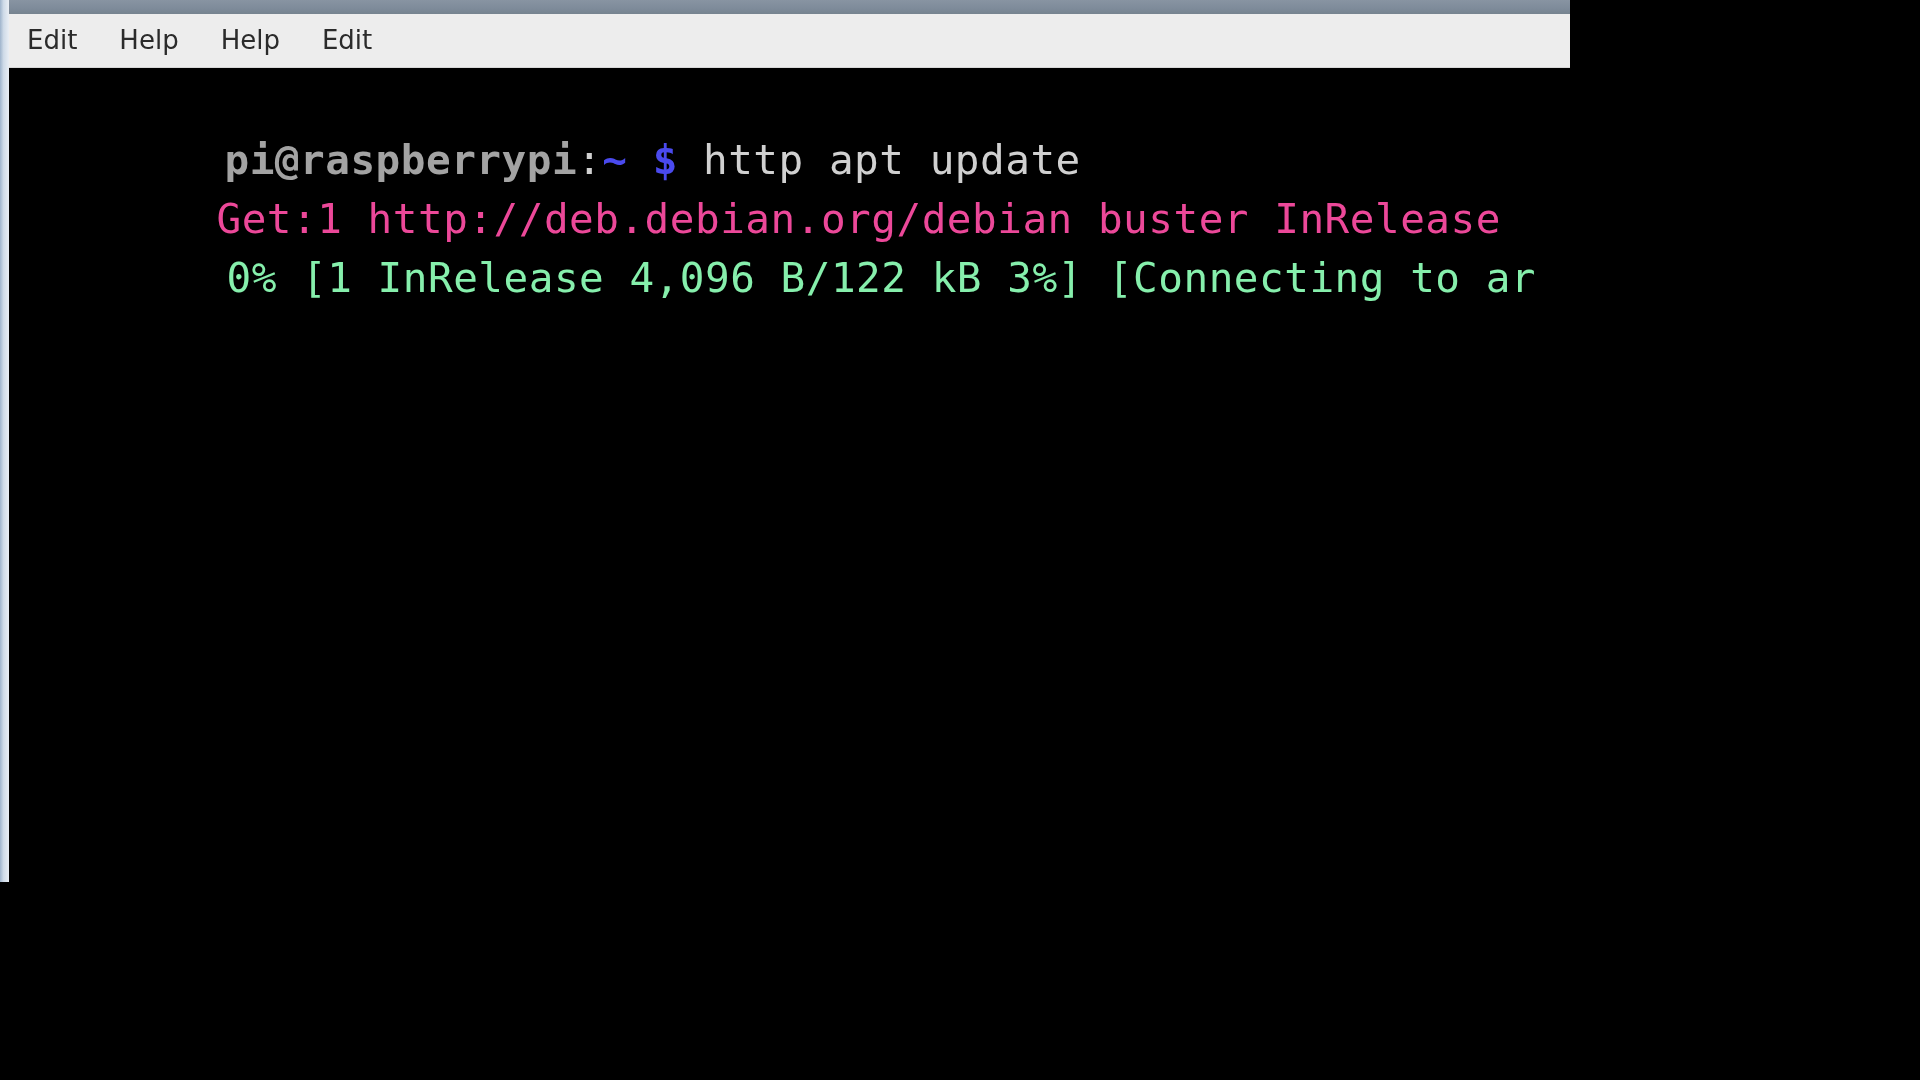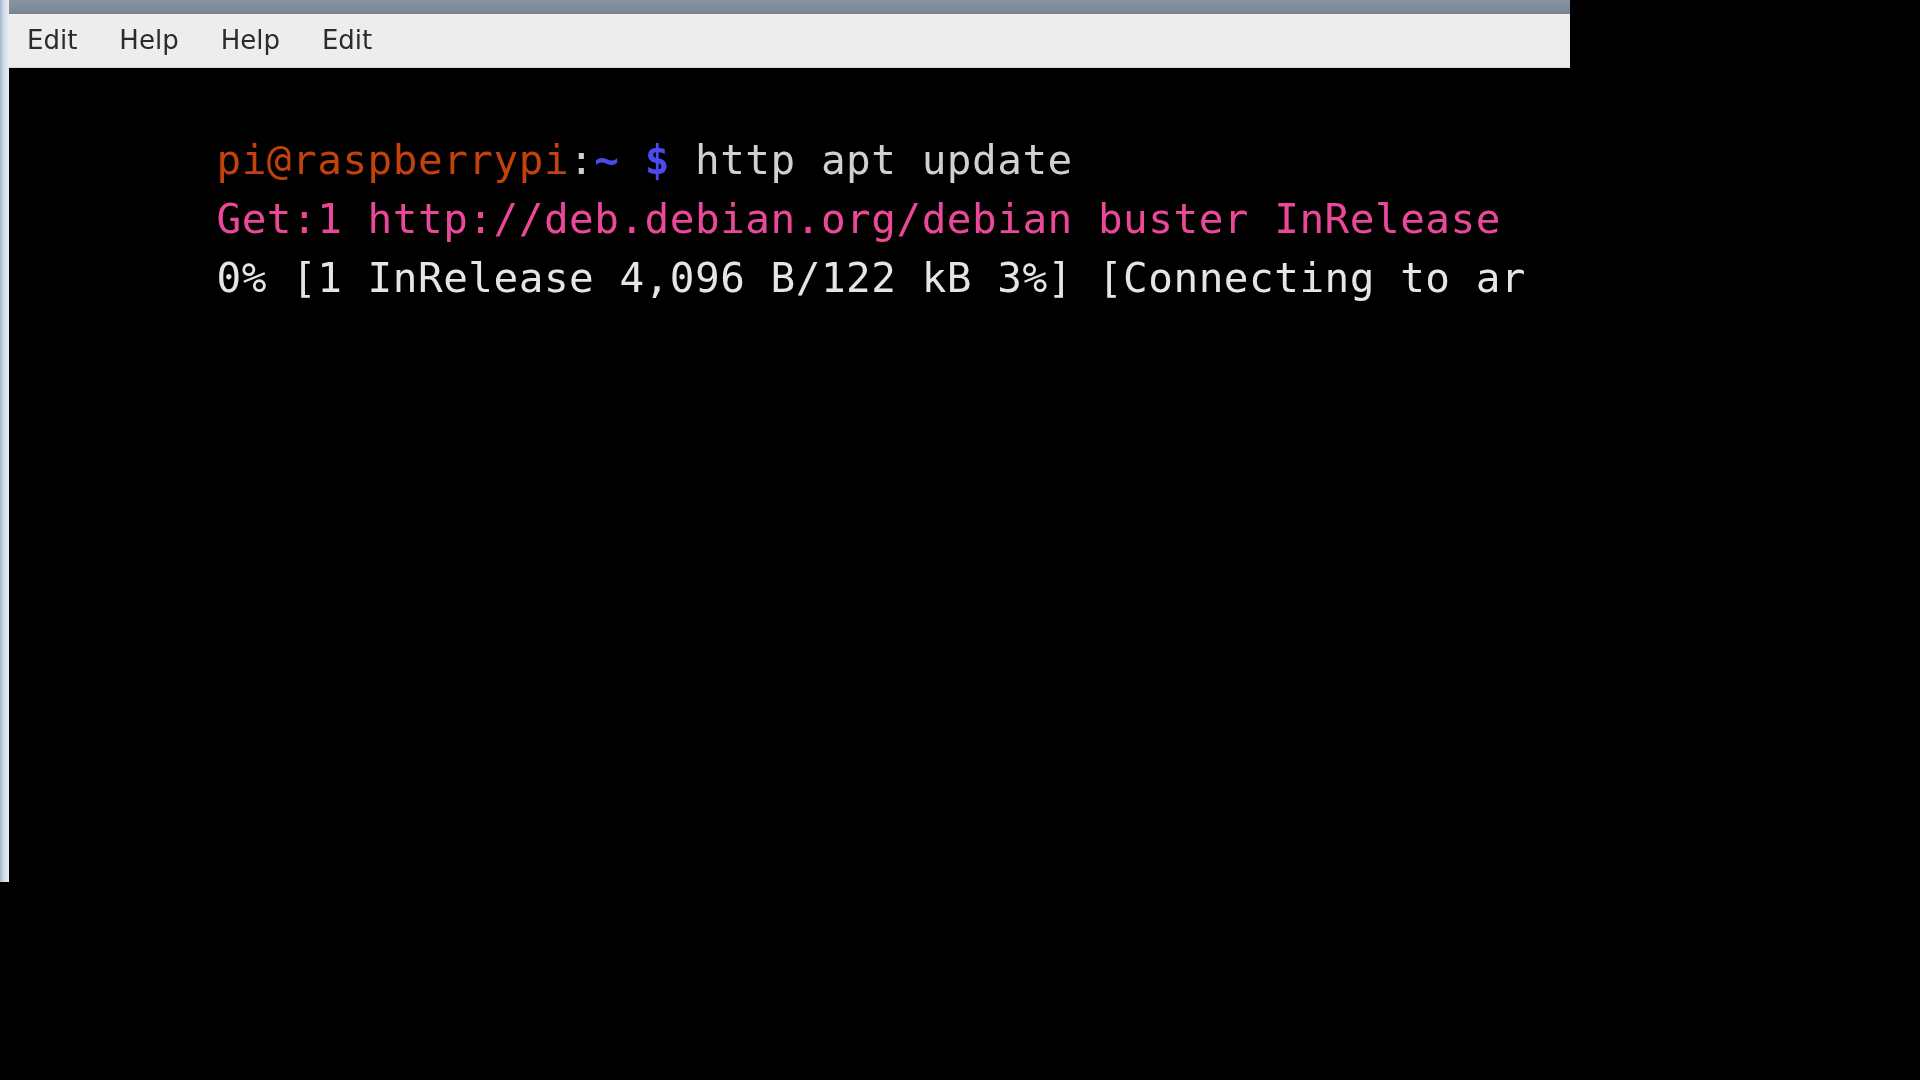--- a/index.html
+++ b/index.html
@@ -115,25 +115,25 @@
 
   .term-line {
     font-family: "DejaVu Sans Mono", monospace;
     font-size: 41px;
     line-height: 59px;
     white-space: pre;
     letter-spacing: 0.5px;
     height: 59px;
   }
 
-  .c-green  { color: #c2410c; font-weight: normal; }
+  .c-green  { color: #a3a3a3; font-weight: bold; margin-left: 8px; }
   .c-white  { color: #d0d0d0; }
   .c-blue   { color: #4a4aee; font-weight: bold; }
   .c-grey   { color: #ec4899; }
-  .c-orange { color: #e5e5e5; }
+  .c-orange { color: #86efac; margin-left: 10px; }
 
   
   .pad-right {
     position: absolute;
     left: 1570px;
     top: 0;
     width: 350px;
     height: 1080px;
     background: #000000;
   }

